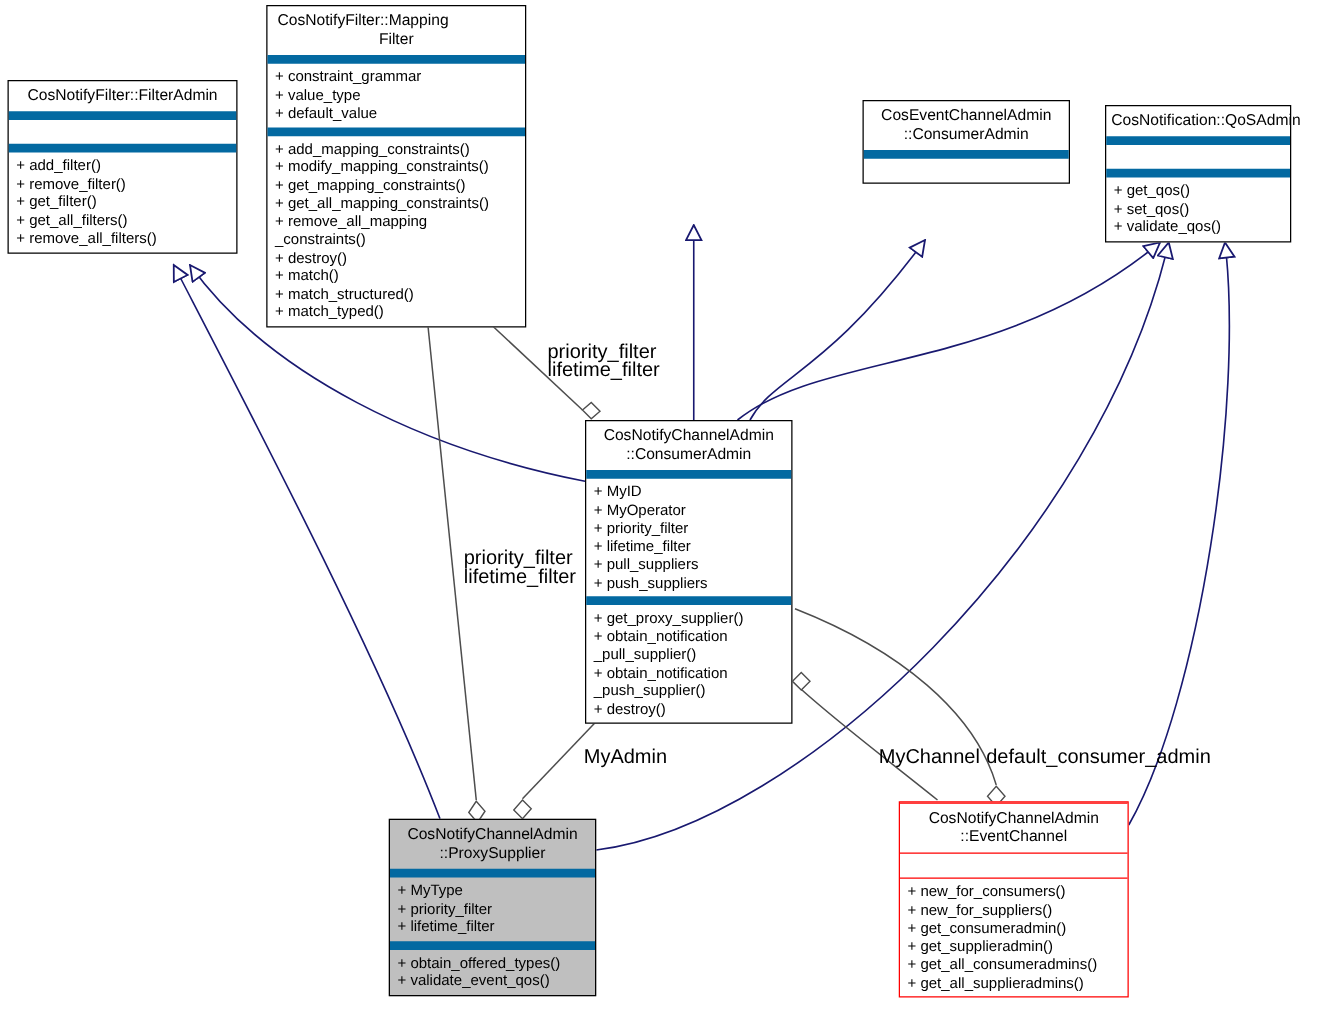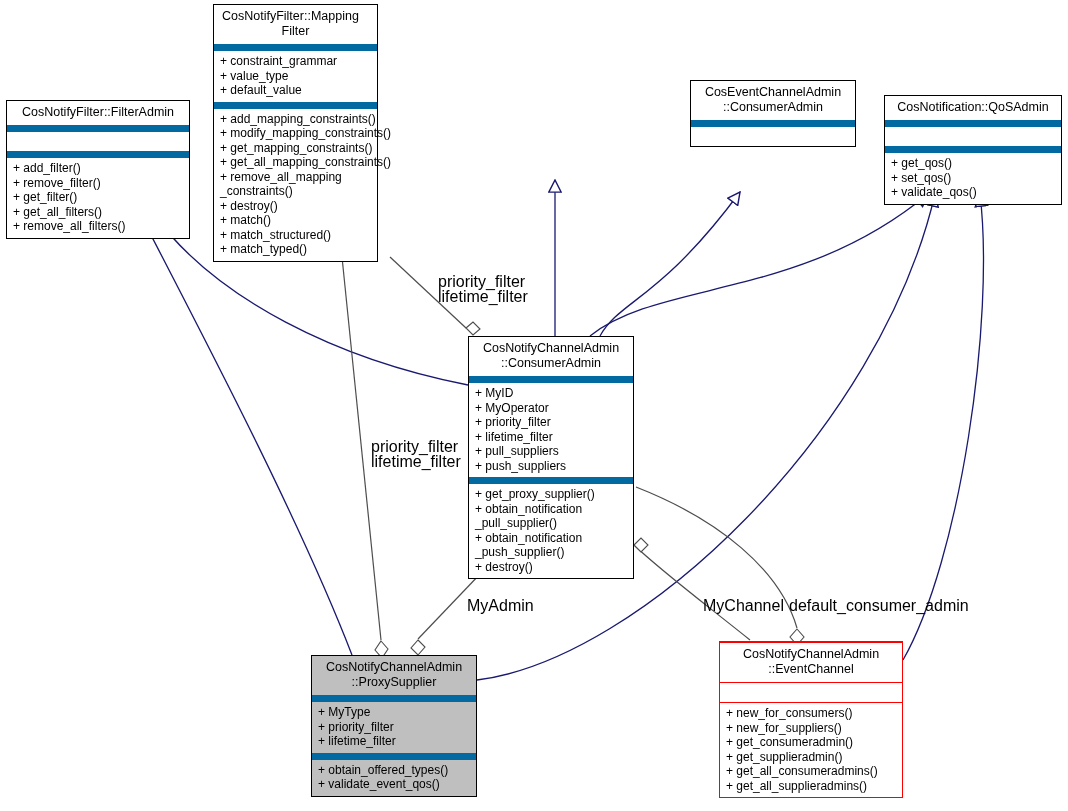--- a/index.html
+++ b/index.html
@@ -65,35 +65,35 @@
       <polygon points="418,640 425,647 418,655 411,648" fill="#ffffff" stroke="#4d4d4d" stroke-width="1.1"></polygon>
 
       <path d="M636,487 C720,520 780,570 797,628"></path>
       <polygon points="797,629 804,637 797,645 790,637" fill="#ffffff" stroke="#4d4d4d" stroke-width="1.1"></polygon>
 
       <path d="M750,640 C700,600 660,570 634,545"></path>
       <polygon points="634,545 641,538 648,545 641,552" fill="#ffffff" stroke="#4d4d4d" stroke-width="1.1"></polygon>
     </g>
   </svg>
 
-  <div class="uml-class" style="left:6px;top:64px;width:184px;margin-top:36px;">
+  <div class="uml-class" style="left:6px;top:64px;width:184px;">
     <div class="sec title">
       <div class="tline">CosNotifyFilter::FilterAdmin</div>
     </div>
     <div class="sec empty"></div>
     <div class="sec">
       <div class="row">+ add_filter()</div>
       <div class="row">+ remove_filter()</div>
       <div class="row">+ get_filter()</div>
       <div class="row">+ get_all_filters()</div>
       <div class="row">+ remove_all_filters()</div>
     </div>
   </div>
 
-  <div class="uml-class" style="left:213px;top:4px;width:165px;">
+  <div class="uml-class" style="left:213px;top:4px;width:208px;">
     <div class="sec title">
       <div class="tline" style="text-align:left;padding-left:4px;">CosNotifyFilter::Mapping</div>
       <div class="tline">Filter</div>
     </div>
     <div class="sec">
       <div class="row">+ constraint_grammar</div>
       <div class="row">+ value_type</div>
       <div class="row">+ default_value</div>
     </div>
     <div class="sec">
@@ -112,21 +112,21 @@
 
 
   <div class="uml-class" style="left:690px;top:80px;width:166px;">
     <div class="sec title">
       <div class="tline">CosEventChannelAdmin</div>
       <div class="tline">::ConsumerAdmin</div>
     </div>
     <div class="sec empty"></div>
   </div>
 
-  <div class="uml-class" style="left:884px;top:95px;width:178px;">
+  <div class="uml-class" style="left:884px;top:84px;width:149px;">
     <div class="sec title">
       <div class="tline">CosNotification::QoSAdmin</div>
     </div>
     <div class="sec empty"></div>
     <div class="sec">
       <div class="row">+ get_qos()</div>
       <div class="row">+ set_qos()</div>
       <div class="row">+ validate_qos()</div>
     </div>
   </div>

